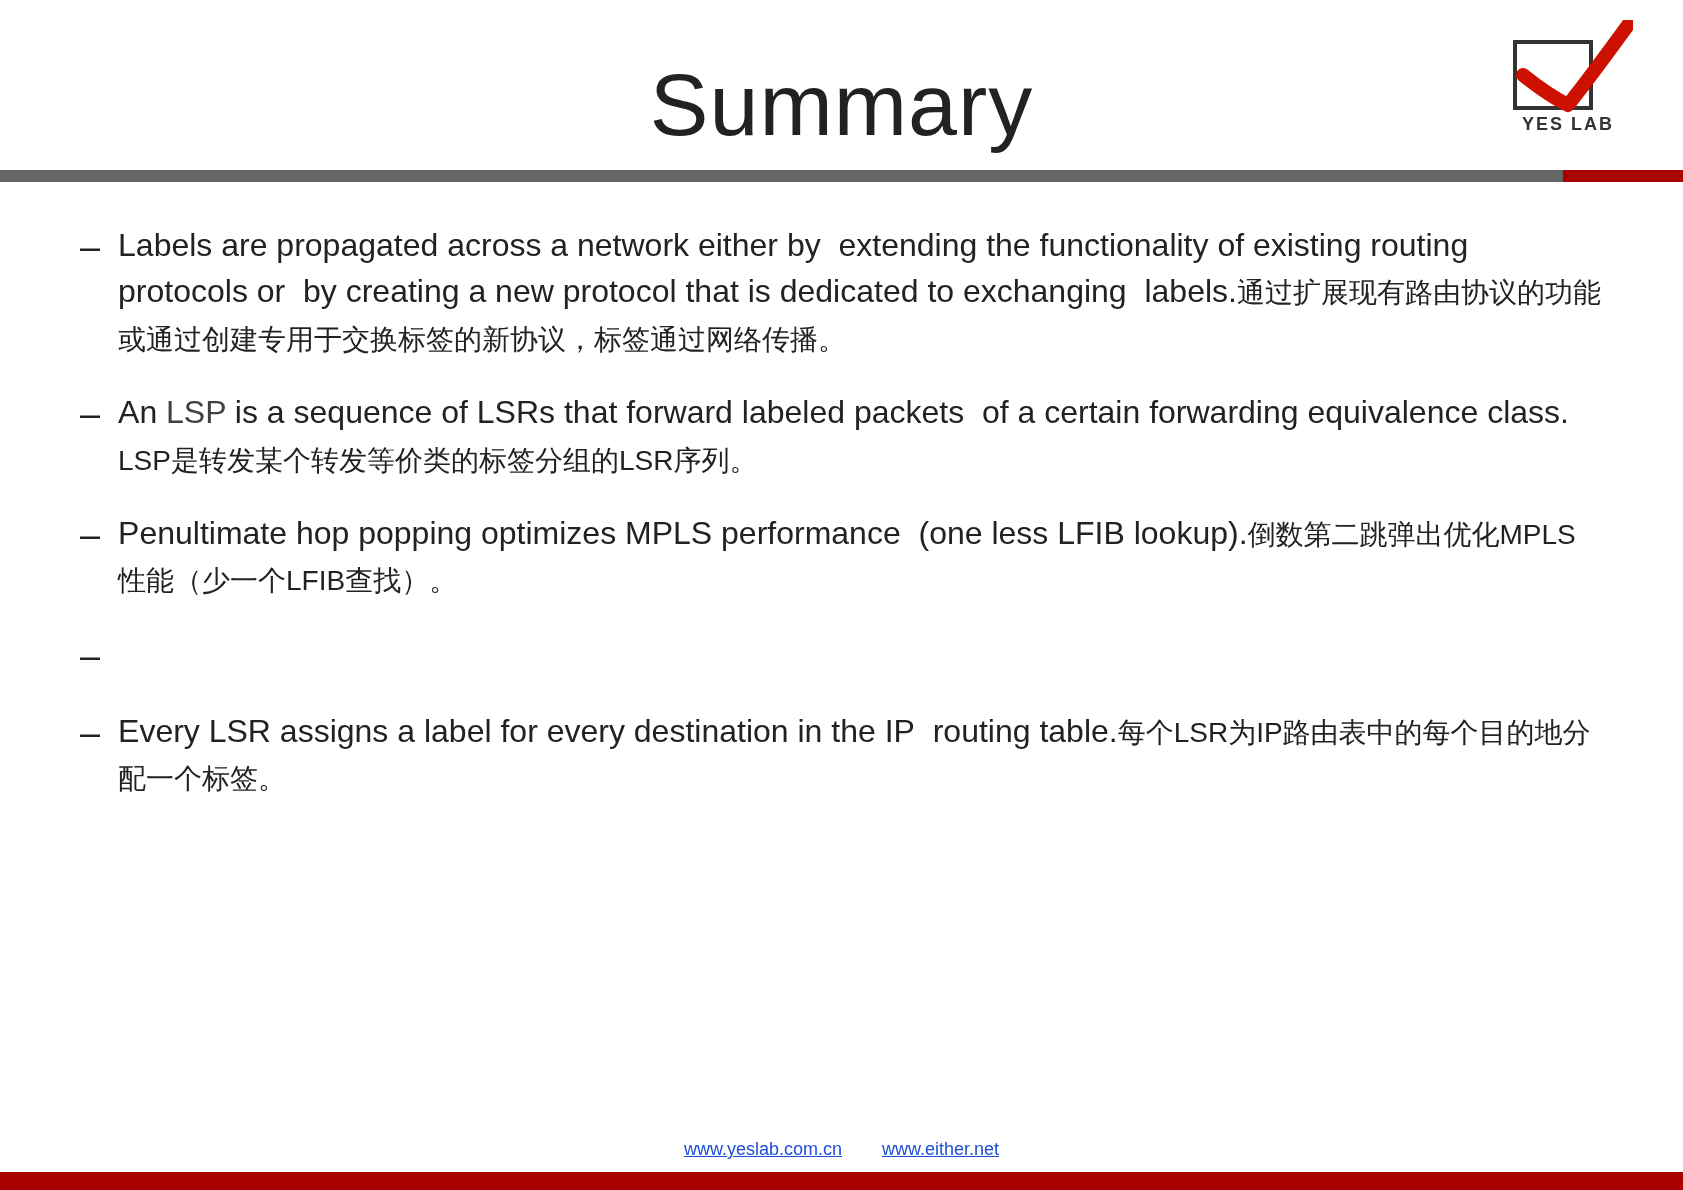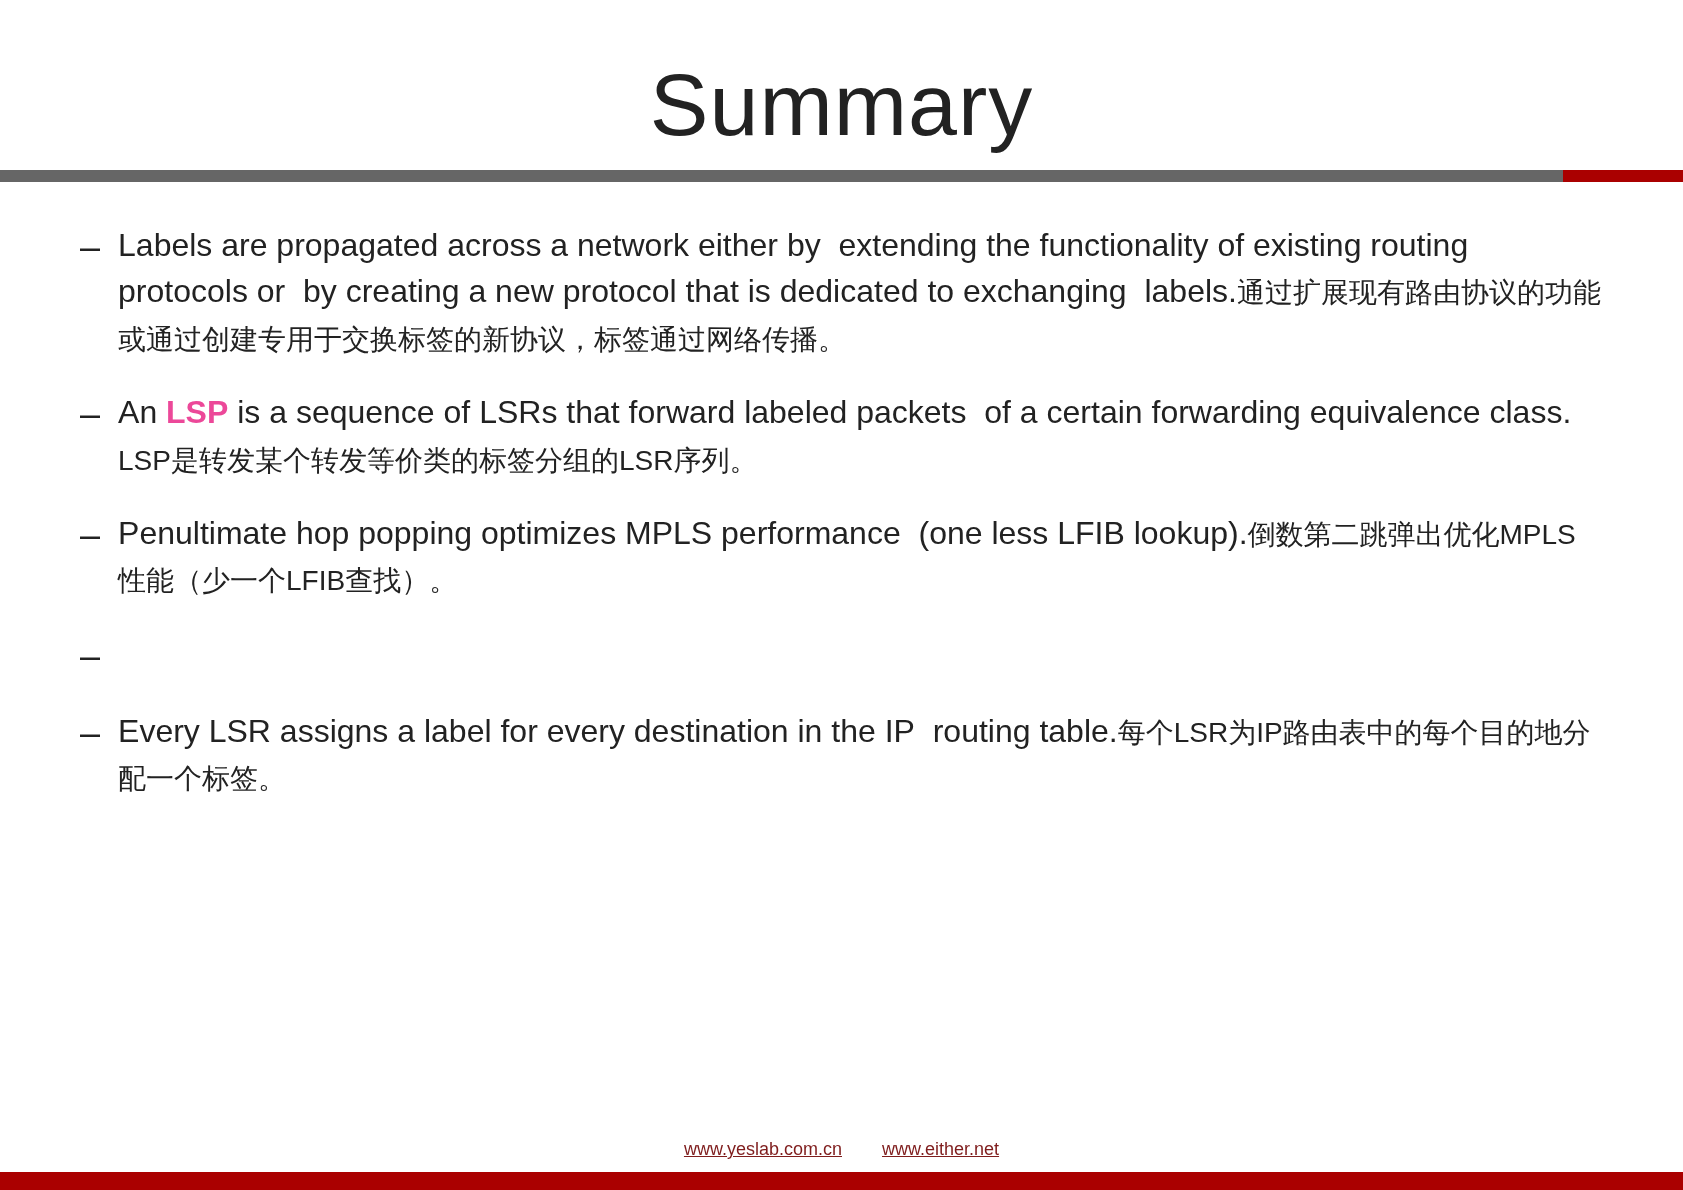--- a/index.html
+++ b/index.html
@@ -116,58 +116,70 @@
     }
 
     .bullet-text {
       font-size: 32px;
       color: #222222;
       line-height: 1.45;
       font-family: 'Segoe UI', Arial, sans-serif;
     }
 
     .bullet-text .highlight {
-      color: #ec4899;
-      font-weight: bold;
+      color: #404040;
+      font-weight: normal;
     }
 
     .bullet-text .chinese {
       font-size: 28px;
       color: #222;
     }
 
     
     .footer {
       display: flex;
       justify-content: center;
       gap: 40px;
       padding: 8px 0 12px 0;
     }
 
     .footer-link {
       font-size: 18px;
-      color: #7f1d1d;
+      color: #1d4ed8;
       text-decoration: underline;
     }
 
     
     .bottom-bar {
       height: 18px;
       background: #aa0000;
       width: 100%;
     }
   </style>
 </head>
 <body>
 
 <div class="slide">
 
   <div class="header">
     <h1 class="title">Summary</h1>
 
+    <div class="logo">
+      <div class="logo-checkmark">
+
+        <div class="logo-box"></div>
+
+        <svg width="120" height="95" viewBox="0 0 120 95" style="position:absolute;top:0;left:0;">
+
+          <path d="M 10 55 Q 35 75 55 85 Q 75 60 115 5" fill="none" stroke="#cc1100" stroke-width="14" stroke-linecap="round" stroke-linejoin="round"></path>
+        </svg>
+      </div>
+      <div class="logo-text">YES LAB</div>
+    </div>
   </div>
 
   <div class="divider-container">
     <div class="divider-gray"></div>
     <div class="divider-red"></div>
   </div>
 
   <div class="content">
 
     <div class="bullet-item">

